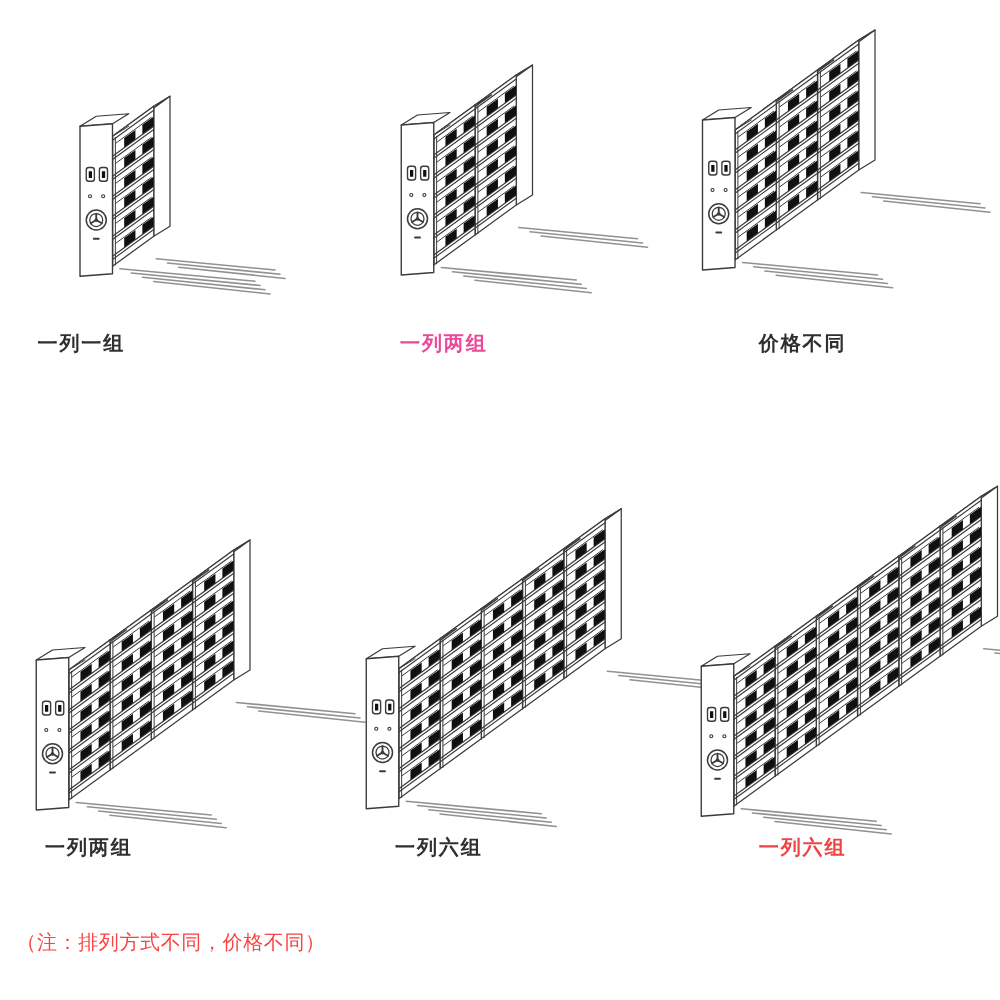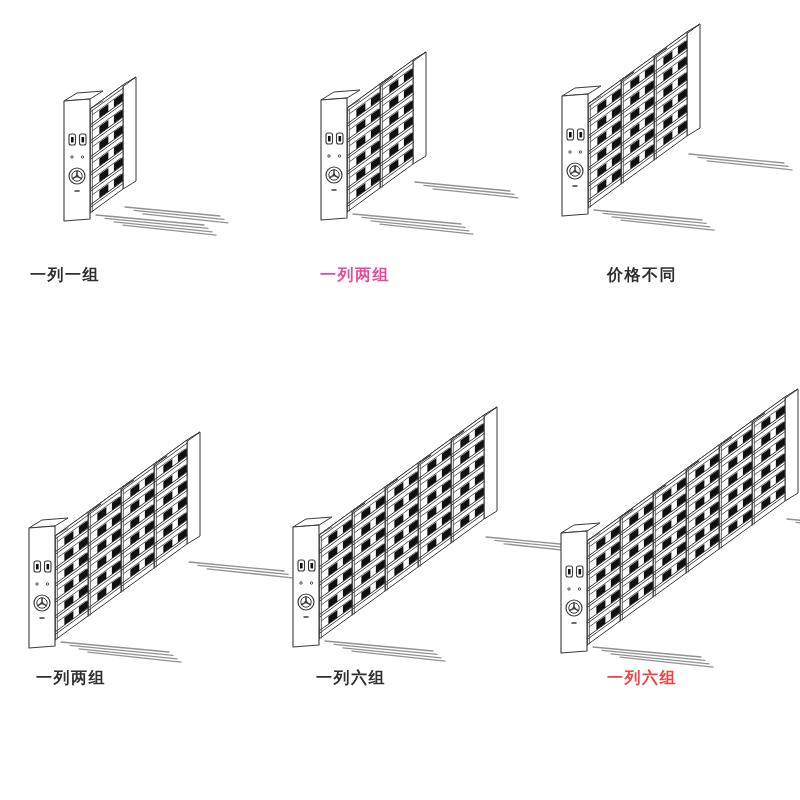--- a/index.html
+++ b/index.html
@@ -1012,13 +1012,14 @@
       </g>
     </svg>
 
   <div class="unit-label" style="left: 30px; top: 261px; color: rgb(47, 47, 47);">一列一组</div>
   <div class="unit-label" style="left: 320px; top: 261px; color: #ec4899;">一列两组</div>
   <div class="unit-label" style="left: 607px; top: 261px; color: rgb(47, 47, 47);">价格不同</div>
   <div class="unit-label" style="left: 36px; top: 664px; color: rgb(47, 47, 47);">一列两组</div>
   <div class="unit-label" style="left: 316px; top: 664px; color: rgb(47, 47, 47);">一列六组</div>
   <div class="unit-label" style="left: 607px; top: 664px; color: #ef4444;">一列六组</div>
 
+  <div class="price-note" style="color: rgb(250, 67, 67);">（注：排列方式不同，价格不同）</div>
 </div>
 
 </body></html>

